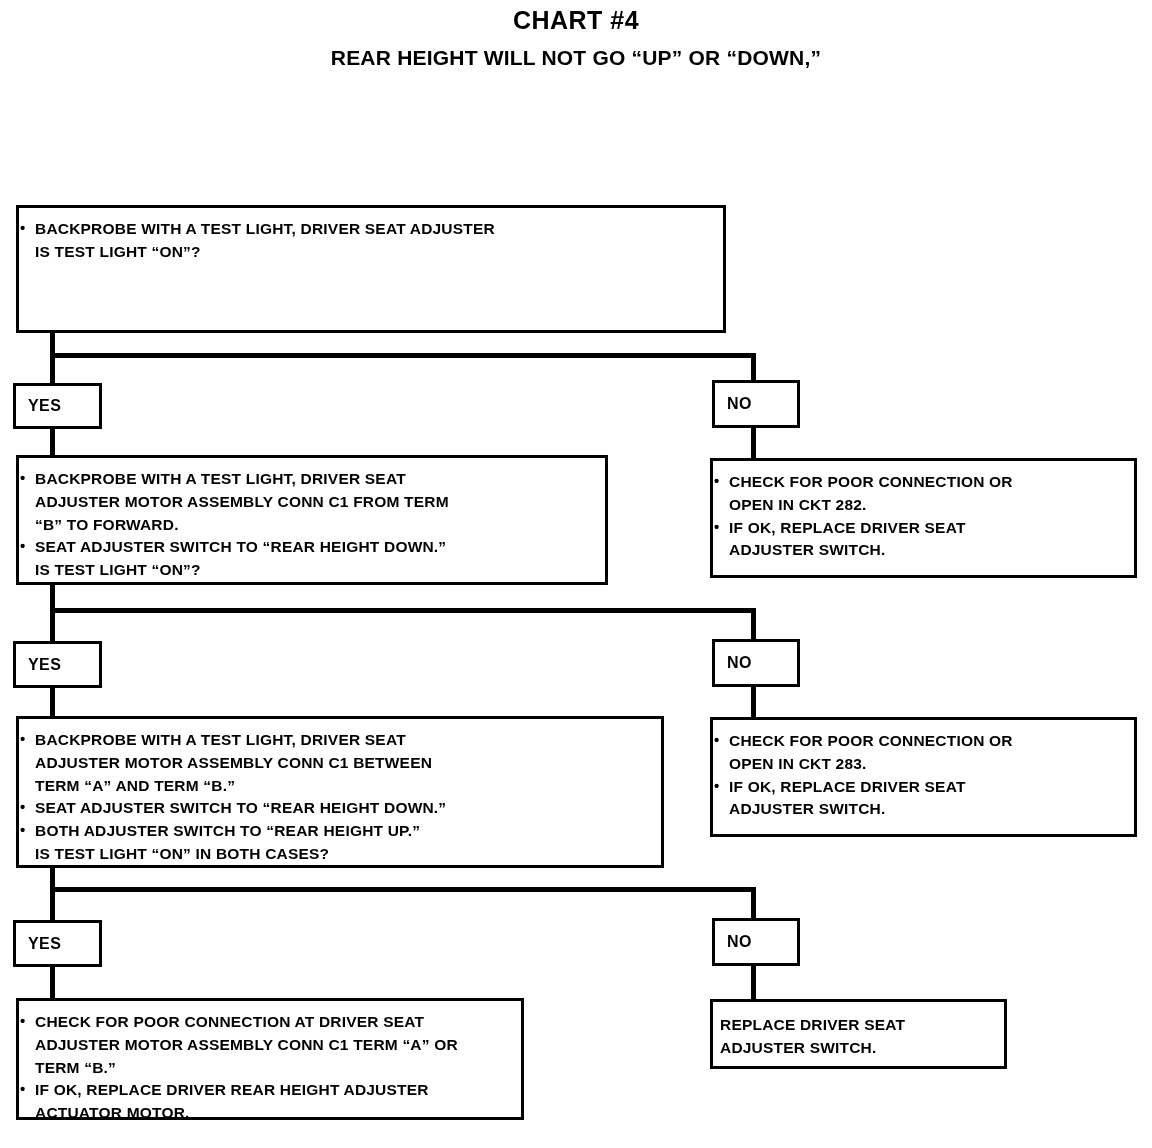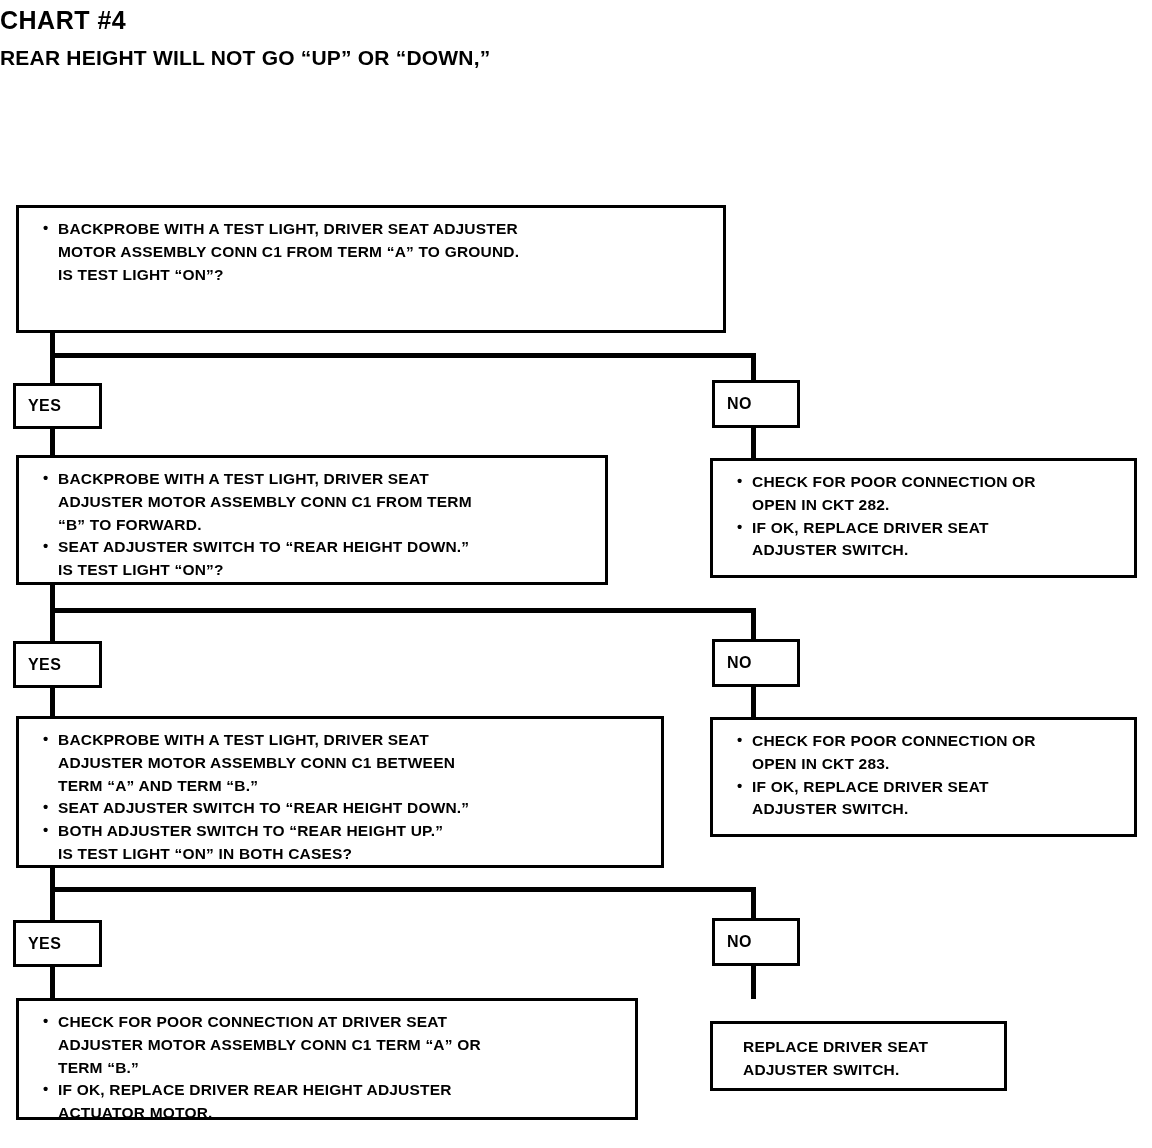--- a/index.html
+++ b/index.html
@@ -19,21 +19,21 @@
     background: #ffffff;
     overflow: hidden;
   }
 
   
   .title-block {
     position: absolute;
     left: 0;
     top: 6px;
     width: 1152px;
-    text-align: left;
+    text-align: center;
   }
   .title-main {
     font-size: 25px;
     font-weight: bold;
     letter-spacing: 0.5px;
     line-height: 1.15;
   }
   .title-sub {
     font-size: 21px;
     font-weight: bold;
@@ -44,21 +44,21 @@
 
   
   .fbox {
     position: absolute;
     box-sizing: border-box;
     border: 3px solid #000;
     background: #ffffff;
     z-index: 3;
   }
   .fbox-inner {
-    padding: 10px 10px 6px 24px;
+    padding: 10px 10px 6px 1px;
   }
   .line {
     font-size: 15.5px;
     font-weight: bold;
     letter-spacing: 0.2px;
     line-height: 1.47;
     white-space: nowrap;
   }
   .line.bullet {
     position: relative;
@@ -112,21 +112,20 @@
 <div id="page">
 
   <div class="title-block">
     <div class="title-main">CHART #4</div>
     <div class="title-sub">REAR HEIGHT WILL NOT GO “UP” OR “DOWN,”</div>
   </div>
 
   <div class="fbox" style="left:16px; top:205px; width:710px; height:128px;">
     <div class="fbox-inner">
       <div class="line bullet">BACKPROBE WITH A TEST LIGHT, DRIVER SEAT ADJUSTER</div>
-      <div class="line cont">MOTOR ASSEMBLY CONN C1 FROM TERM “A” TO GROUND.</div>
       <div class="line cont">IS TEST LIGHT “ON”?</div>
     </div>
   </div>
 
   <div class="vline" style="left:50px; top:333px;  height:25px;"></div>
   <div class="hline" style="left:50px; top:353px;  width:706px;"></div>
   <div class="vline" style="left:50px; top:353px;  height:32px;"></div>
   <div class="vline" style="left:751px; top:353px; height:28px;"></div>
 
   <div class="tag" style="left:13px; top:383px; width:89px; height:46px;">
@@ -201,30 +200,30 @@
   <div class="tag" style="left:13px; top:920px; width:89px; height:47px;">
     <span>YES</span>
   </div>
   <div class="tag" style="left:712px; top:918px; width:88px; height:48px;">
     <span>NO</span>
   </div>
 
   <div class="vline" style="left:50px; top:966px;  height:34px;"></div>
   <div class="vline" style="left:751px; top:965px; height:34px;"></div>
 
-  <div class="fbox" style="left:16px; top:998px; width:622px; height:122px;">
+  <div class="fbox" style="left:16px; top:998px; width:508px; height:122px;">
     <div class="fbox-inner">
       <div class="line bullet">CHECK FOR POOR CONNECTION AT DRIVER SEAT</div>
       <div class="line cont">ADJUSTER MOTOR ASSEMBLY CONN C1 TERM “A” OR</div>
       <div class="line cont">TERM “B.”</div>
       <div class="line bullet">IF OK, REPLACE DRIVER REAR HEIGHT ADJUSTER</div>
       <div class="line cont">ACTUATOR MOTOR.</div>
     </div>
   </div>
 
-  <div class="fbox" style="left:710px; top:999px; width:297px; height:70px;margin-top:22px;">
+  <div class="fbox" style="left:710px; top:999px; width:297px; height:70px;">
     <div class="fbox-inner" style="padding-top:12px;">
       <div class="line" style="padding-left:6px;">REPLACE DRIVER SEAT</div>
       <div class="line" style="padding-left:6px;">ADJUSTER SWITCH.</div>
     </div>
   </div>
 
 </div>
 
 </body></html>

